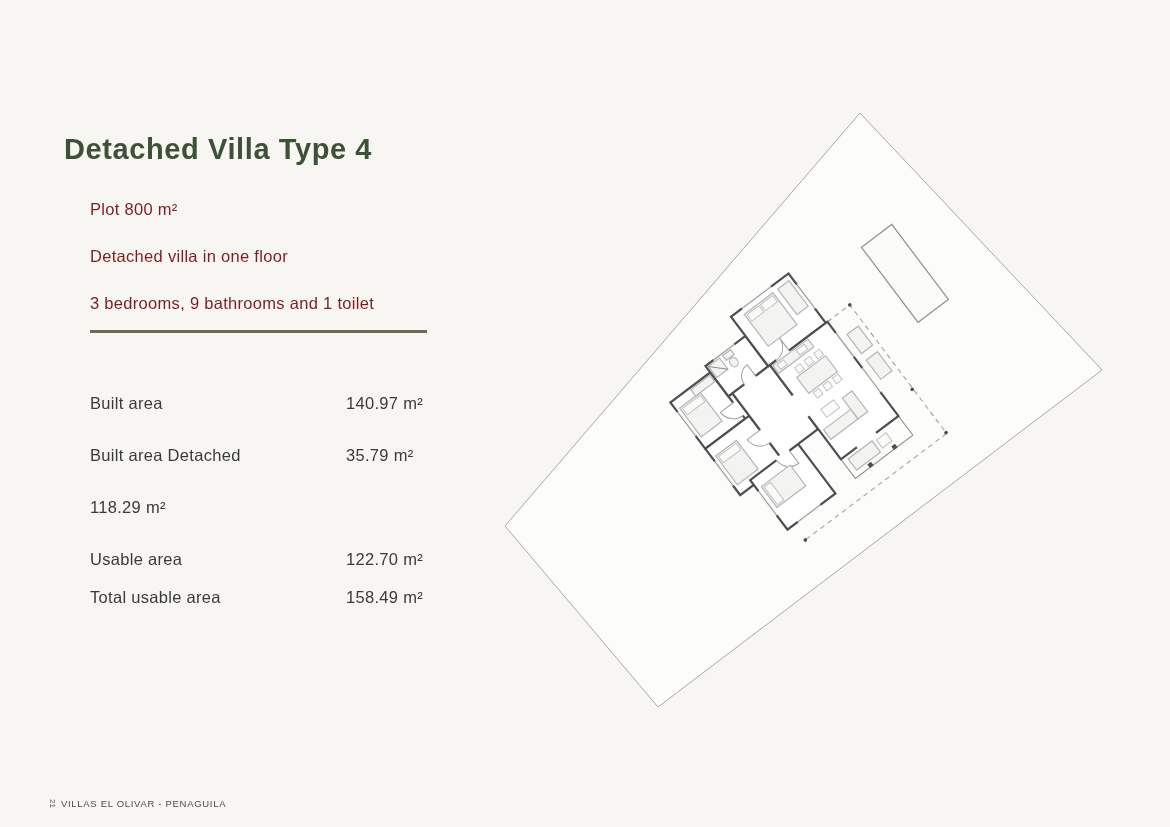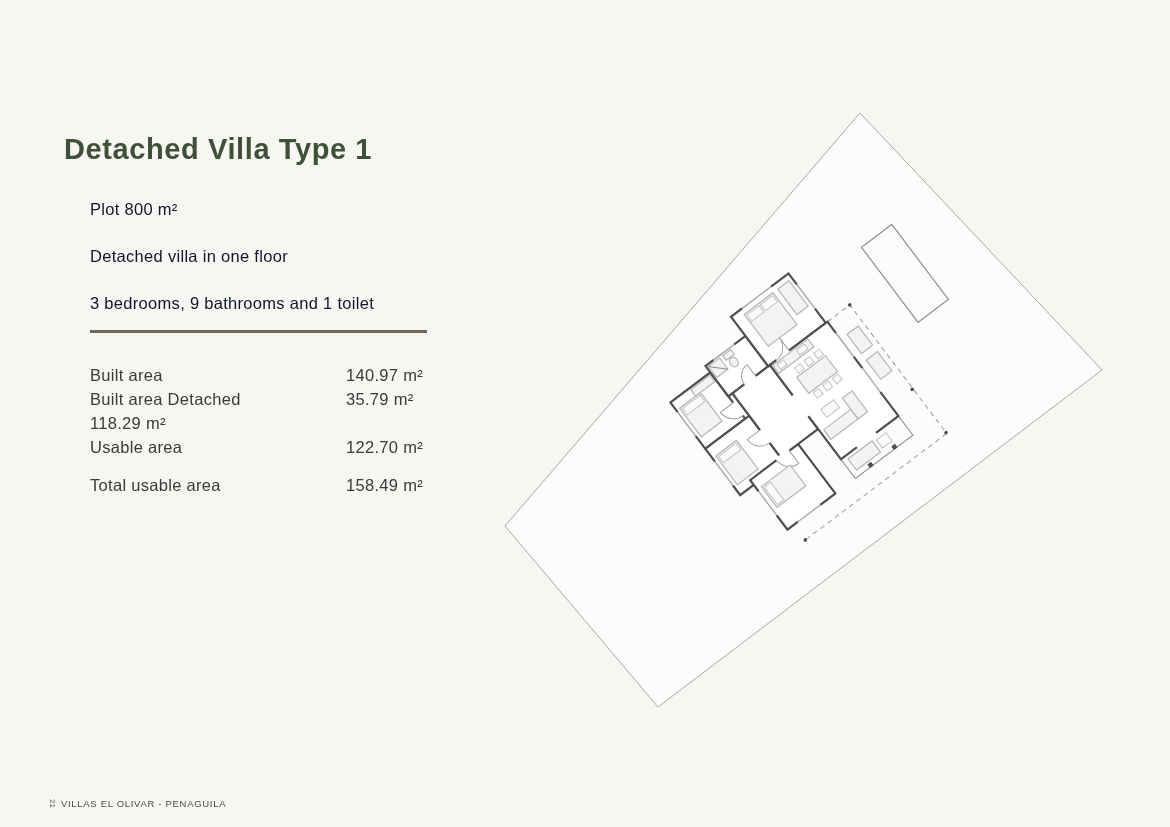--- a/index.html
+++ b/index.html
@@ -11,31 +11,31 @@
   }
   .layer{position:absolute;left:0;top:0;}
   
   .title{
     position:absolute;left:64px;top:114px;
     font-size:29px;font-weight:700;letter-spacing:.6px;
     color:#3d5136;
   }
   .spec{
     position:absolute;left:90px;
-    font-size:16.5px;letter-spacing:.3px;color:#0f172a;
+    font-size:16.5px;letter-spacing:.3px;color:#7f1d1d;
   }
   .divider{
     position:absolute;left:90px;top:330px;width:337px;height:2.5px;
     background:#6c6c54;
   }
   .areas{
     position:absolute;left:90px;top:363px;width:340px;
     font-size:16.5px;letter-spacing:.3px;color:#3a3a3a;
   }
-  .arow{display:flex;height:24px;line-height:24px;}
+  .arow{display:flex;height:24px;line-height:24px;margin-top:28px;}
   .arow .lbl{width:256px;flex:none;}
   .arow.total{margin-top:14px;}
   
   .footer{
     position:absolute;left:48px;top:796px;height:14px;
     display:flex;align-items:center;color:#4a4a4a;
   }
   .pagenum{
     display:inline-block;font-size:8px;color:#555;
     transform:rotate(90deg);margin-right:4px;
@@ -168,21 +168,21 @@
 
       <rect class="furn" x="80" y="-28" width="14" height="24"></rect>
       <rect class="furn" x="80" y="4" width="14" height="24"></rect>
 
       <rect class="furn" x="6" y="72" width="30" height="14"></rect>
       <rect class="furn2" x="40" y="74" width="12" height="10"></rect>
     </g>
   </g>
 </svg>
 
-<h1 class="title">Detached Villa Type 1</h1>
+<h1 class="title">Detached Villa Type 4</h1>
 
 <div class="spec" style="top:200px">Plot 800 m²</div>
 <div class="spec" style="top:247px">Detached villa in one floor</div>
 <div class="spec" style="top:294px">3 bedrooms, 9 bathrooms and 1 toilet</div>
 
 <div class="divider"></div>
 
 <div class="areas">
   <div class="arow">
     <span class="lbl">Built area</span>

